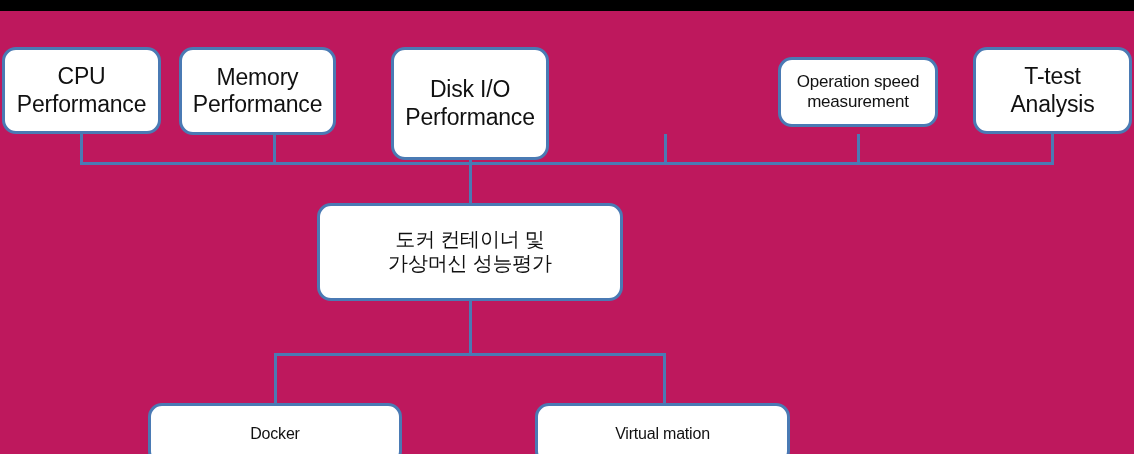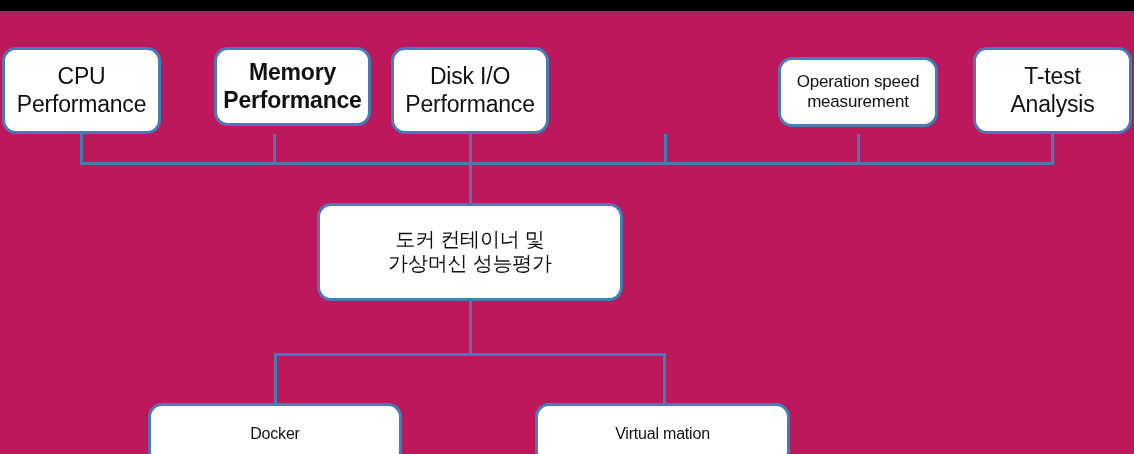--- a/index.html
+++ b/index.html
@@ -71,24 +71,24 @@
   <div class="line line-h" style="left:80px;  top:151px; width:974px;"></div>
 
   <div class="line line-v" style="left:469px; top:290px; height:55px;"></div>
   <div class="line line-h" style="left:274px; top:342px; width:392px;"></div>
   <div class="line line-v" style="left:274px; top:342px; height:52px;"></div>
   <div class="line line-v" style="left:663px; top:342px; height:52px;"></div>
 
   <div class="node md" style="left:2px;  top:36px; width:159px; height:87px;">CPU
 Performance</div>
 
-  <div class="node md" style="left:214px; top:36px; width:157px; height:79px;font-weight:bold;">Memory
+  <div class="node md" style="left:179px; top:36px; width:157px; height:88px;">Memory
 Performance</div>
 
-  <div class="node md" style="left:391px; top:36px; width:158px; height:87px;">Disk I/O
+  <div class="node md" style="left:391px; top:36px; width:158px; height:113px;">Disk I/O
 Performance</div>
 
 
   <div class="node md" style="left:973px; top:36px; width:159px; height:87px;">T-test
 Analysis</div>
 
   <div class="node sm" style="left:778px; top:46px; width:160px; height:70px;">Operation speed
 measurement</div>
 
   <div class="node ko" style="left:317px; top:192px; width:306px; height:98px;">도커 컨테이너 및

